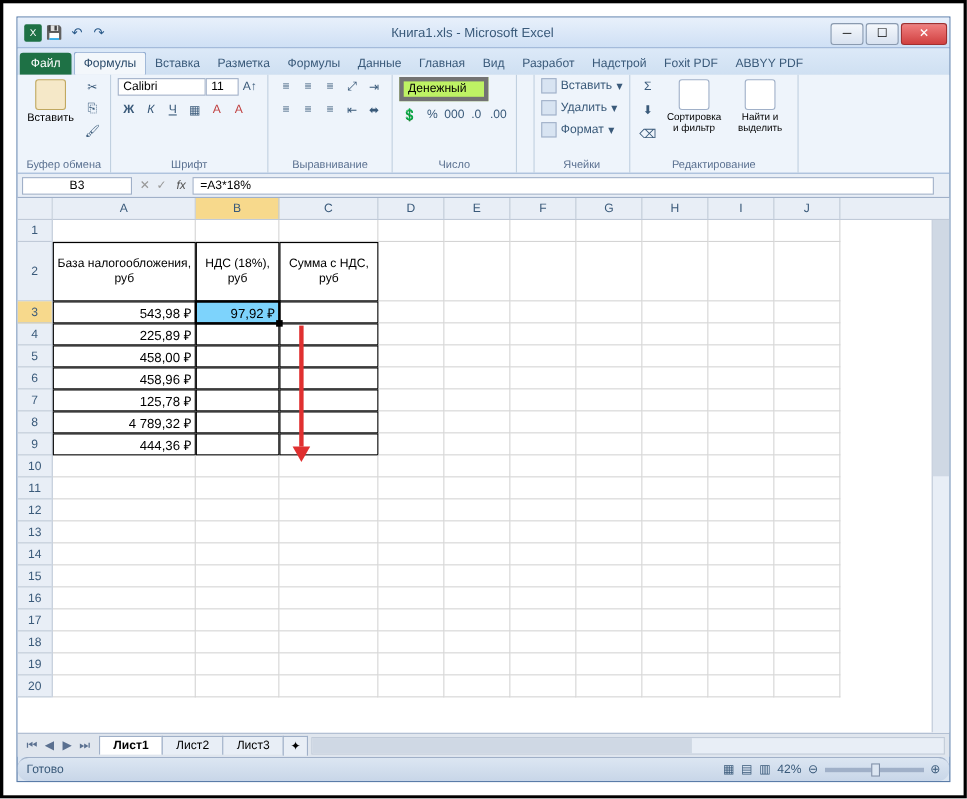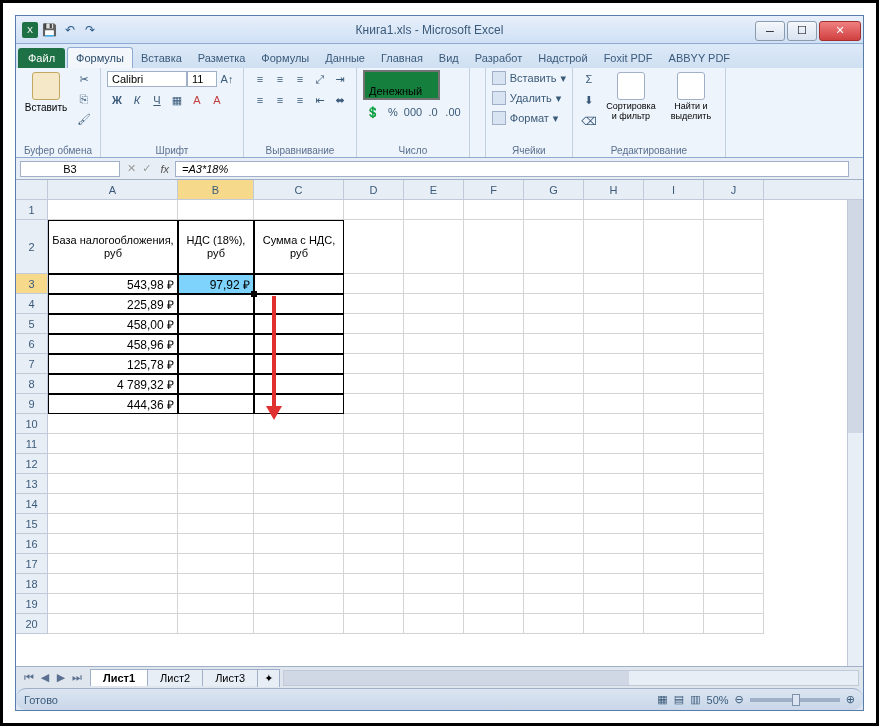--- a/index.html
+++ b/index.html
@@ -22,28 +22,28 @@
 .ribbon { height: 90px; background: #eef4fb; border-bottom: 1px solid #8faad0; display: flex; font-size: 10px; }
 .rgroup { border-right: 1px solid #c0d0e0; padding: 2px 6px 0 6px; display: flex; flex-direction: column; }
 .rgroup-body { flex: 1; display: flex; align-items: flex-start; gap: 4px; }
 .rgroup-label { text-align: center; color: #5a7090; font-size: 10px; padding: 1px 0; }
 .big-btn { display: flex; flex-direction: column; align-items: center; gap: 2px; padding: 2px; width: 48px; }
 .big-btn .ico { width: 28px; height: 28px; background: #f5e8c8; border: 1px solid #c0a860; border-radius: 3px; }
 .small-col { display: flex; flex-direction: column; gap: 2px; }
 .small-btn { width: 20px; height: 18px; display: flex; align-items: center; justify-content: center; font-size: 11px; color: #3a5a7a; }
 .font-row { display: flex; gap: 0; align-items: center; }
 .font-sel { border: 1px solid #a0b0c8; background: #fff; font-size: 11px; padding: 1px 4px; }
-.num-fmt { border: 2px solid #737373; background: #15803d; font-size: 11px; padding: 13px 16px 1px 4px; position: relative; }
+.num-fmt { border: 4px solid #737373; background: #bef264; font-size: 11px; padding: 1px 16px 1px 4px; position: relative; }
 .menu-row { display: flex; align-items: center; gap: 4px; font-size: 11px; color: #3a5a7a; padding: 1px 0; }
 .menu-row .mi { width: 14px; height: 14px; background: #d8e4f2; border: 1px solid #a0b0c8; }
 
 .namebox-row { height: 22px; display: flex; align-items: center; background: #e8eef6; border-bottom: 1px solid #a0b0c8; font-size: 11px; }
 .namebox { width: 100px; border: 1px solid #a0b0c8; background: #fff; margin: 0 4px; padding: 1px 6px; text-align: center; }
 .fx-label { font-style: italic; color: #555; margin: 0 6px; }
-.formula-bar { flex: 1; border: 1px solid #a0b0c8; background: #fff; padding: 1px 6px; margin-right: 14px; font-style: italic; }
+.formula-bar { flex: 1; border: 1px solid #a0b0c8; background: #fff; padding: 1px 6px; margin-right: 14px; }
 
 .grid-area { flex: 1; display: flex; background: #fff; position: relative; overflow: hidden; }
 .row-hdrs { width: 32px; background: #e8eef6; border-right: 1px solid #c0cad8; }
 .grid-main { flex: 1; position: relative; }
 .col-hdrs { height: 20px; display: flex; background: #e8eef6; border-bottom: 1px solid #c0cad8; }
 .col-hdr { border-right: 1px solid #c0cad8; text-align: center; font-size: 11px; color: #3a5a7a; line-height: 20px; }
 .col-hdr.sel { background: #f7d98c; }
 .row-hdr { height: 20px; border-bottom: 1px solid #c0cad8; text-align: center; font-size: 11px; color: #3a5a7a; line-height: 20px; }
 .row-hdr.sel { background: #f7d98c; }
 .row-hdr.tall { height: 54px; line-height: 54px; }
@@ -536,21 +536,21 @@
           <div class="hscroll-thumb"></div>
         </div>
 </div>
 
 <div class="statusbar">
   <div class="status-left">Готово</div>
   <div class="zoom-group">
     <span>▦</span>
     <span>▤</span>
     <span>▥</span>
-    <span>50%</span>
+    <span>42%</span>
     <span>⊖</span>
     <div class="zoom-slider">
             <div class="zoom-thumb"></div>
           </div>
     <span>⊕</span>
   </div>
 </div>
 
 </div>
 </div>

